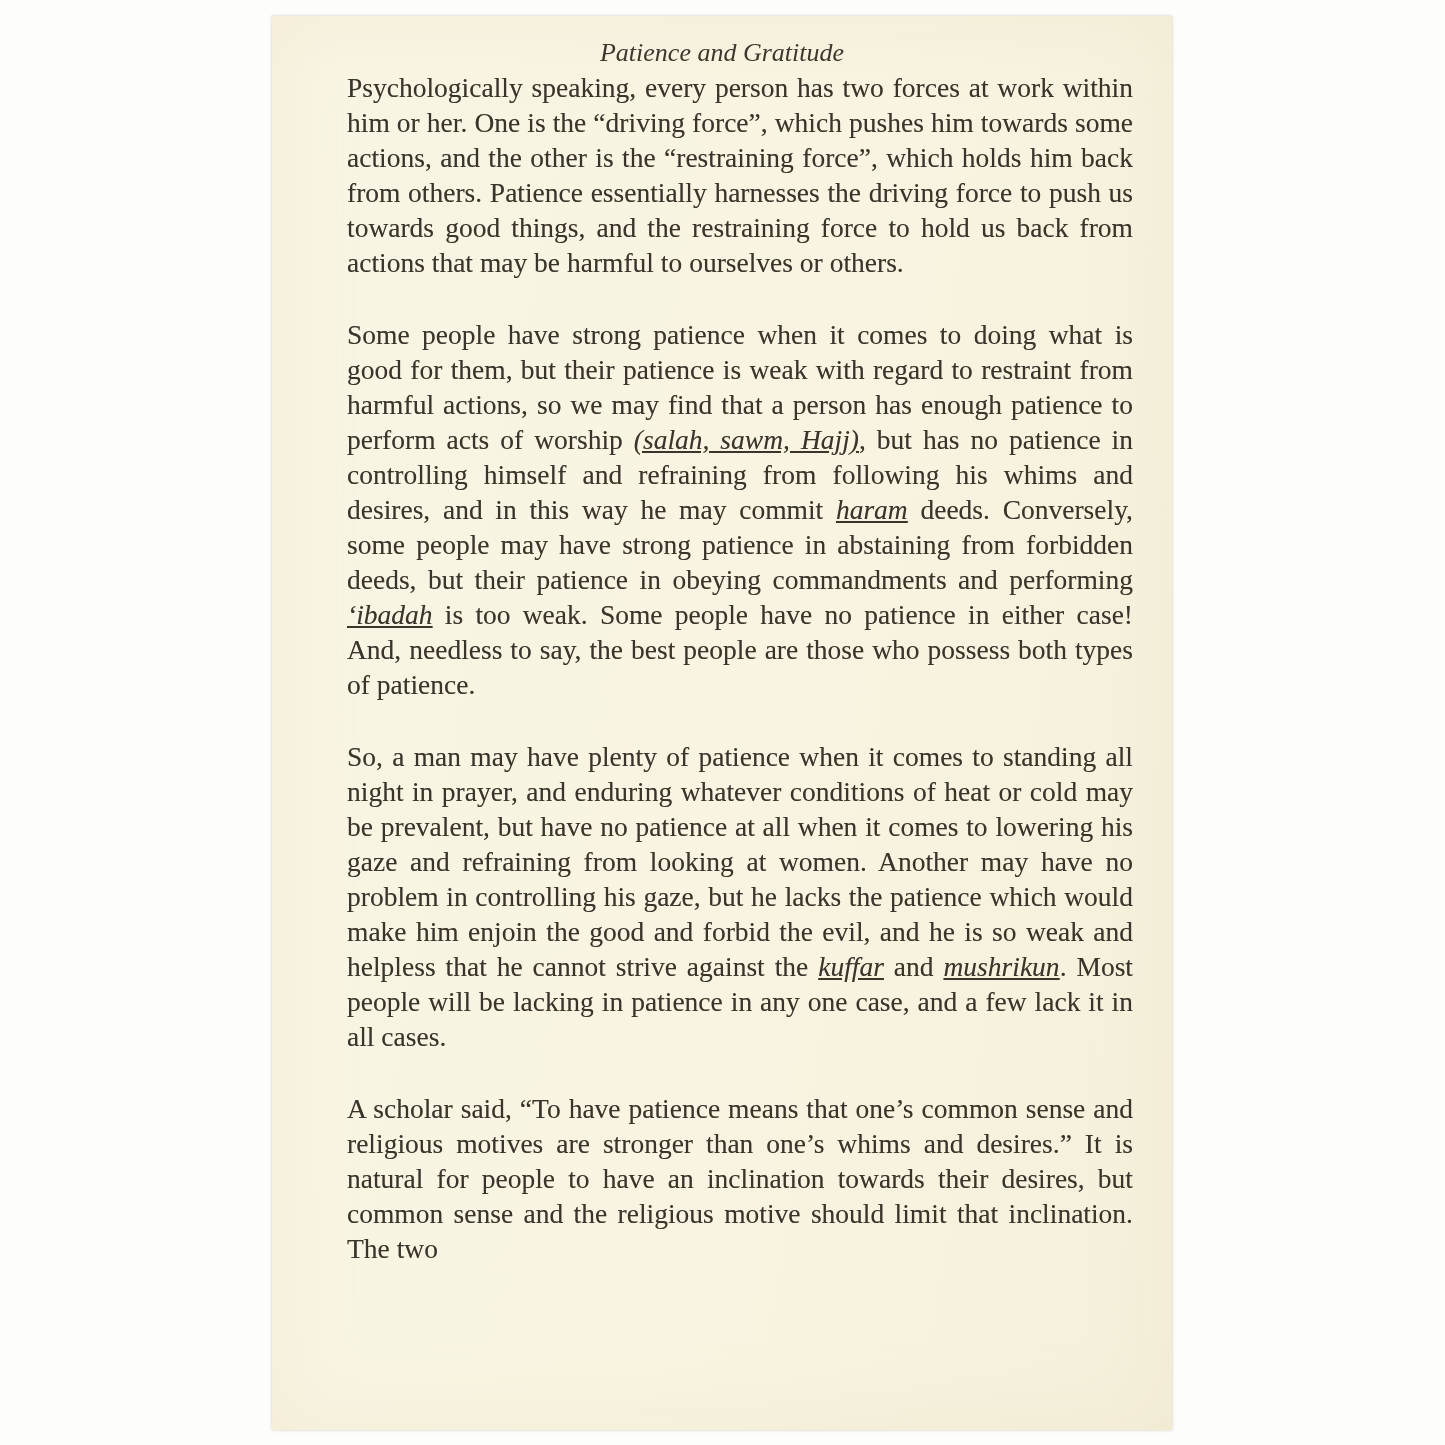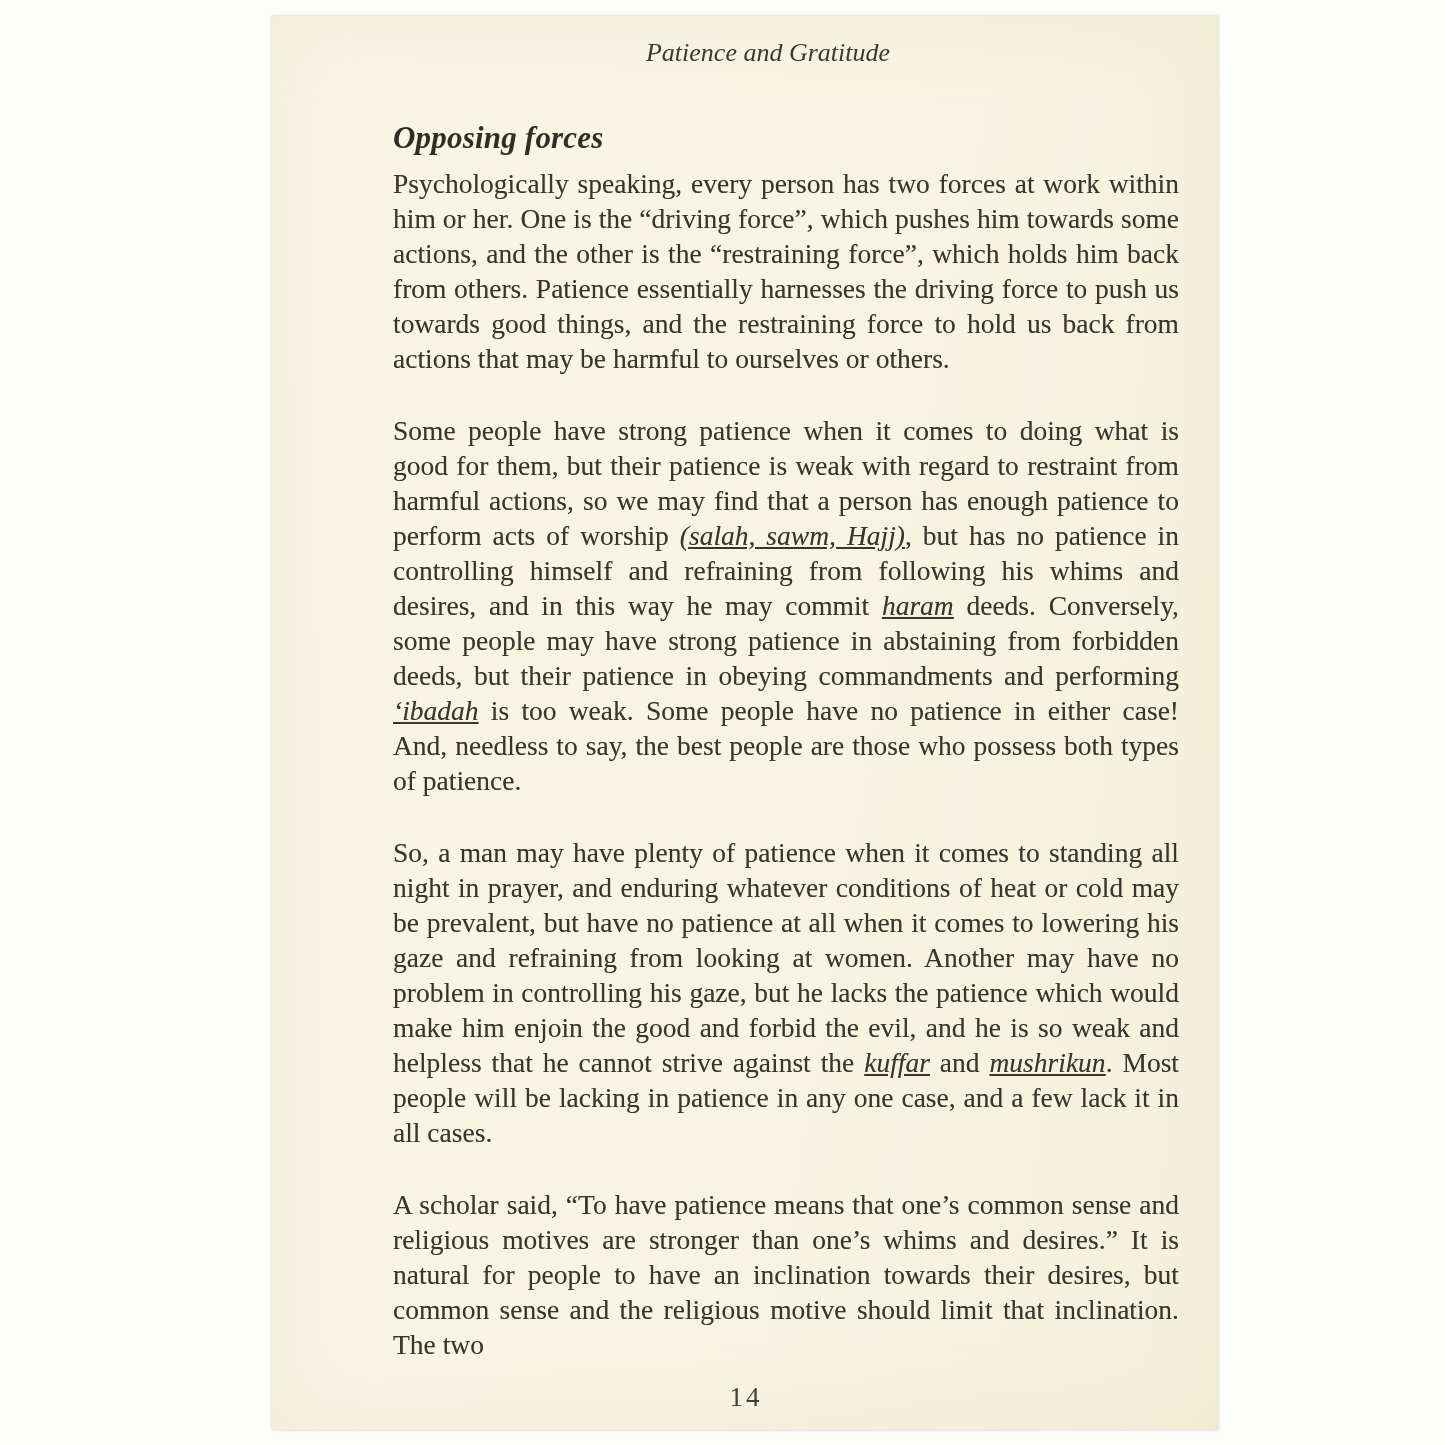--- a/index.html
+++ b/index.html
@@ -19,21 +19,20 @@
   }
   .page {
     position: absolute;
     left: 272px;
     top: 16px;
     width: 900px;
     height: 1414px;
     background: linear-gradient(100deg, #f9f5e4 0%, #f8f4e1 55%, #f5f0db 100%);
     box-shadow: 0 0 3px rgba(120,115,95,0.35), inset 0 0 80px rgba(226,216,180,0.25);
     color: #3a342b;
-    padding-left: 46px;
   }
   .running-header {
     padding-top: 20px;
     height: 34px;
     line-height: 34px;
     text-align: center;
     font-style: italic;
     font-size: 26px;
     color: #3d372e;
   }
@@ -78,29 +77,27 @@
 </head>
 <body>
 
 <div class="scan">
   <div class="page">
 
     <div class="running-header">Patience and Gratitude</div>
 
     <div class="content">
 
-      <h2 class="section-heading first">Opposing forces</h2>
 
       <p class="body-para">Psychologically speaking, every person has two forces at work within him or her. One is the “driving force”, which pushes him towards some actions, and the other is the “restraining force”, which holds him back from others. Patience essentially harnesses the driving force to push us towards good things, and the restraining force to hold us back from actions that may be harmful to ourselves or others.</p>
 
       <p class="body-para">Some people have strong patience when it comes to doing what is good for them, but their patience is weak with regard to restraint from harmful actions, so we may find that a person has enough patience to perform acts of worship <i>(salah, sawm, Hajj)</i>, but has no patience in controlling himself and refraining from following his whims and desires, and in this way he may commit <i>haram</i> deeds. Conversely, some people may have strong patience in abstaining from forbidden deeds, but their patience in obeying commandments and performing <i>‘ibadah</i> is too weak. Some people have no patience in either case! And, needless to say, the best people are those who possess both types of patience.</p>
 
       <p class="body-para">So, a man may have plenty of patience when it comes to standing all night in prayer, and enduring whatever conditions of heat or cold may be prevalent, but have no patience at all when it comes to lowering his gaze and refraining from looking at women. Another may have no problem in controlling his gaze, but he lacks the patience which would make him enjoin the good and forbid the evil, and he is so weak and helpless that he cannot strive against the <i>kuffar</i> and <i>mushrikun</i>. Most people will be lacking in patience in any one case, and a few lack it in all cases.</p>
 
 
       <p class="body-para">A scholar said, “To have patience means that one’s common sense and religious motives are stronger than one’s whims and desires.” It is natural for people to have an inclination towards their desires, but common sense and the religious motive should limit that inclination. The two</p>
 
     </div>
 
-    <div class="page-number">14</div>
 
   </div>
 </div>
 
 </body></html>

